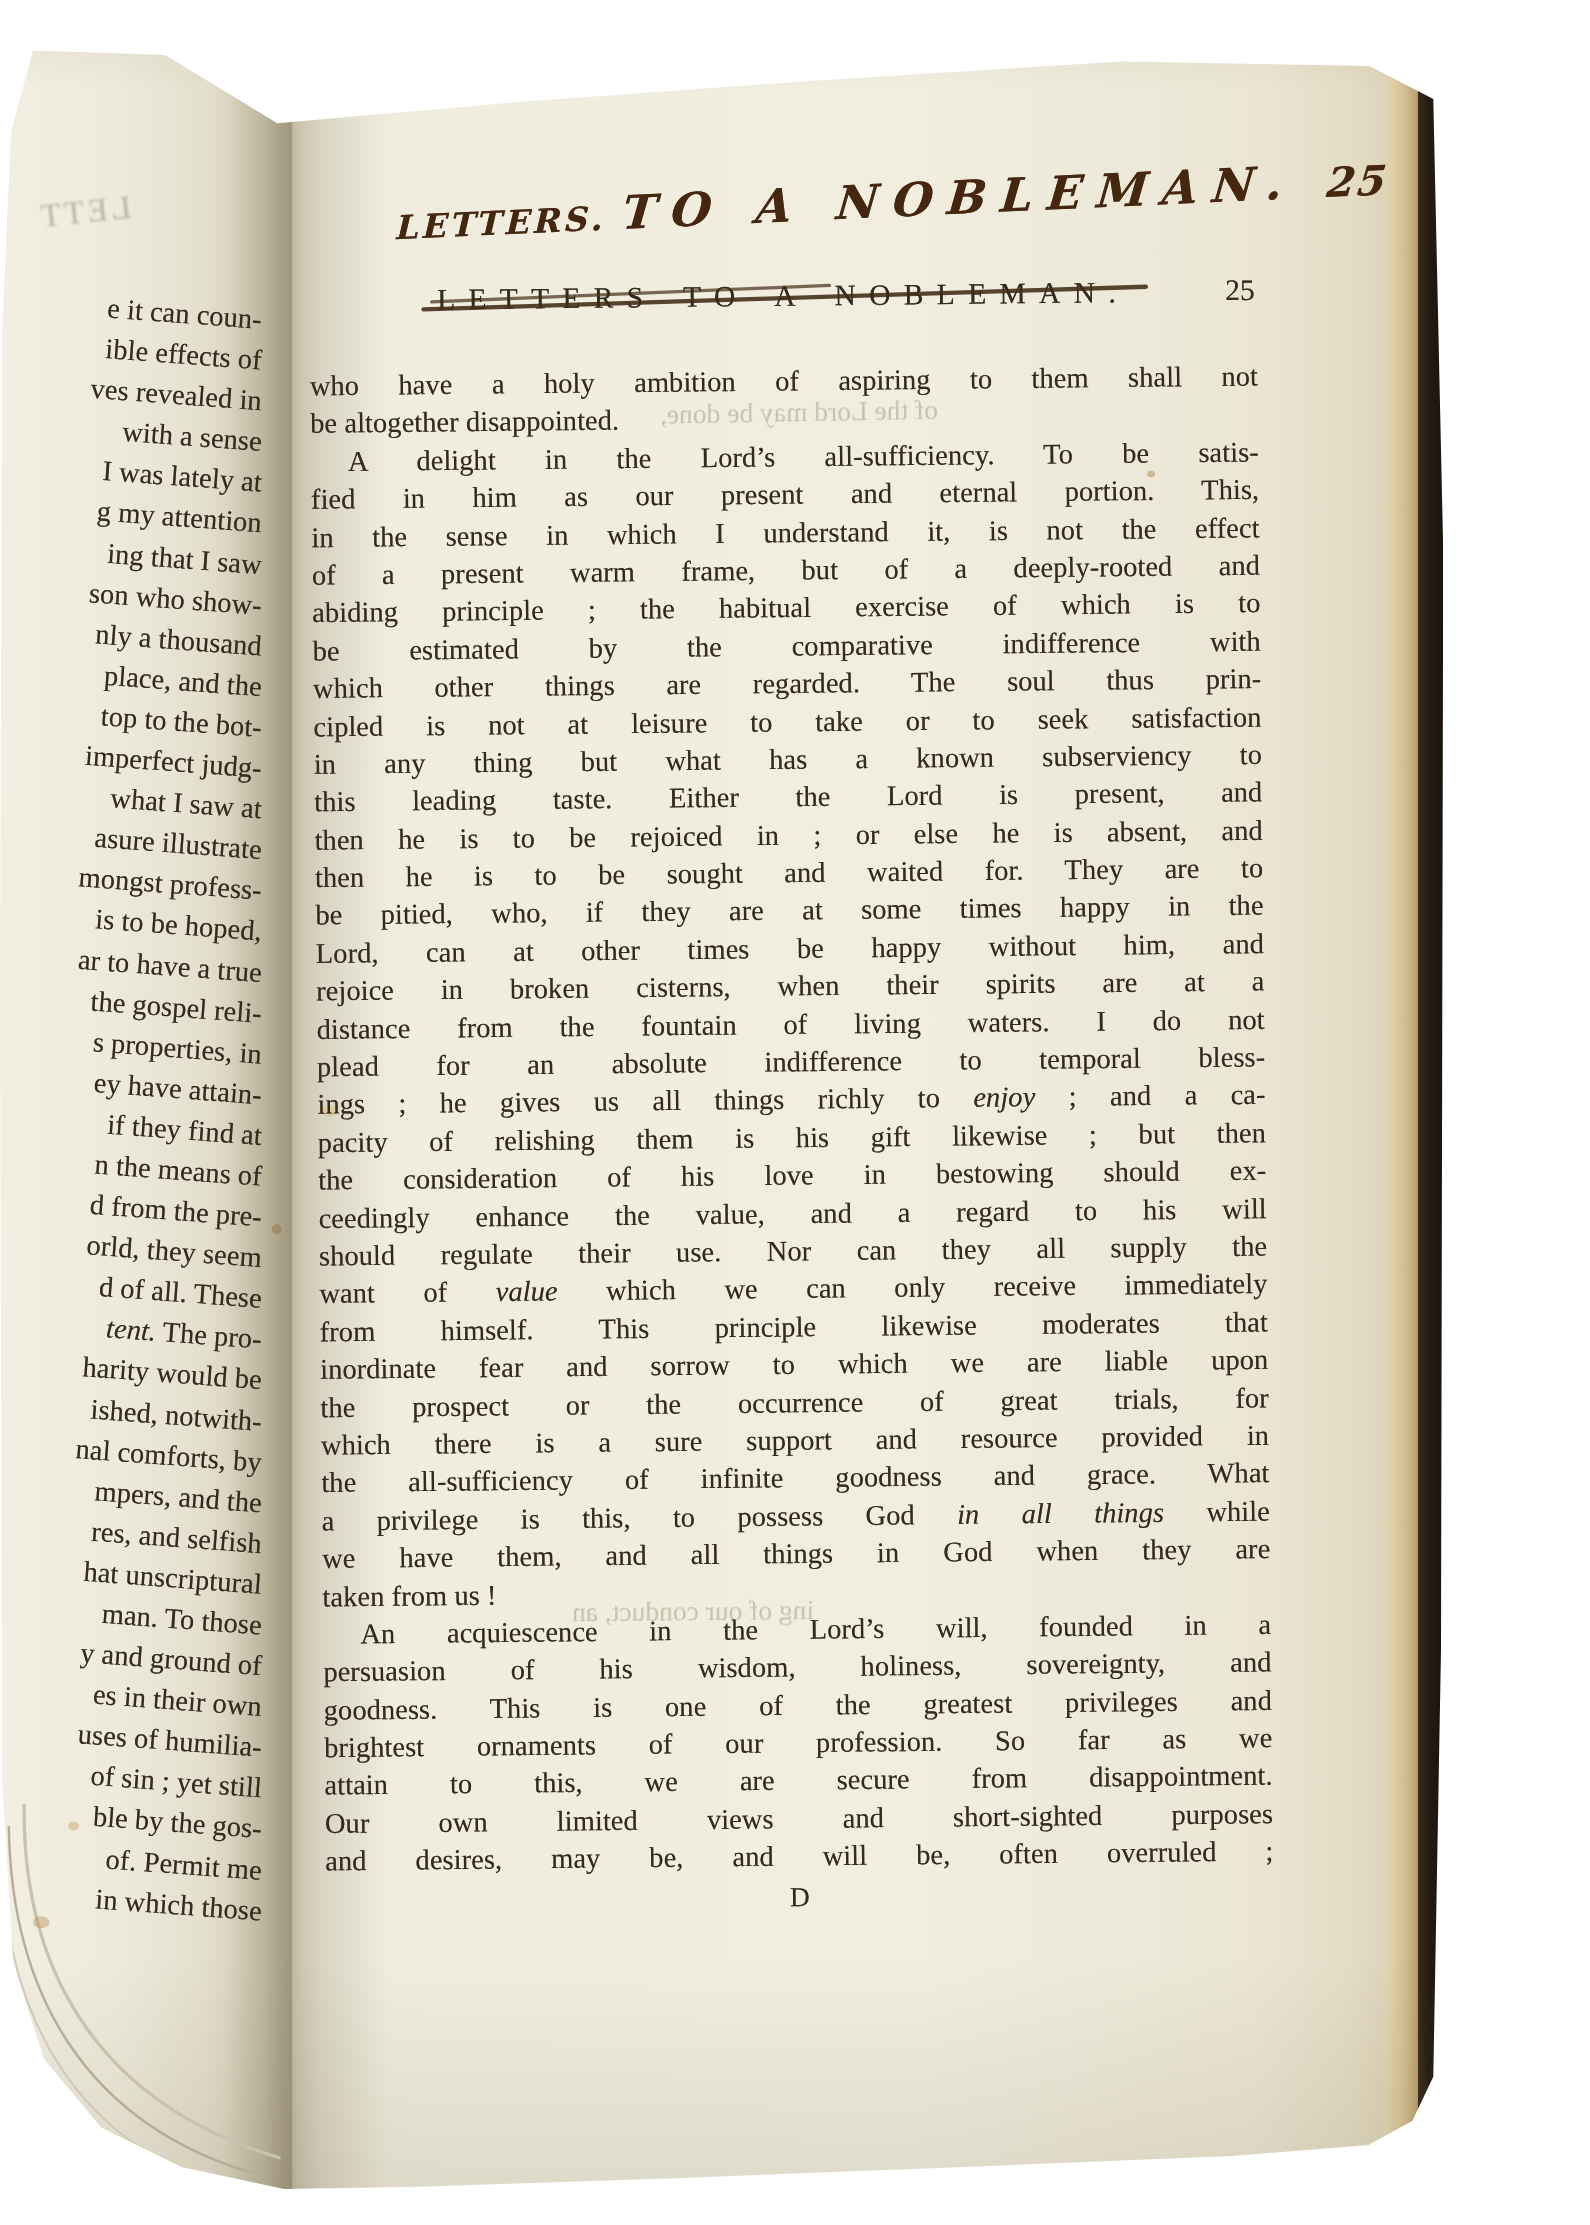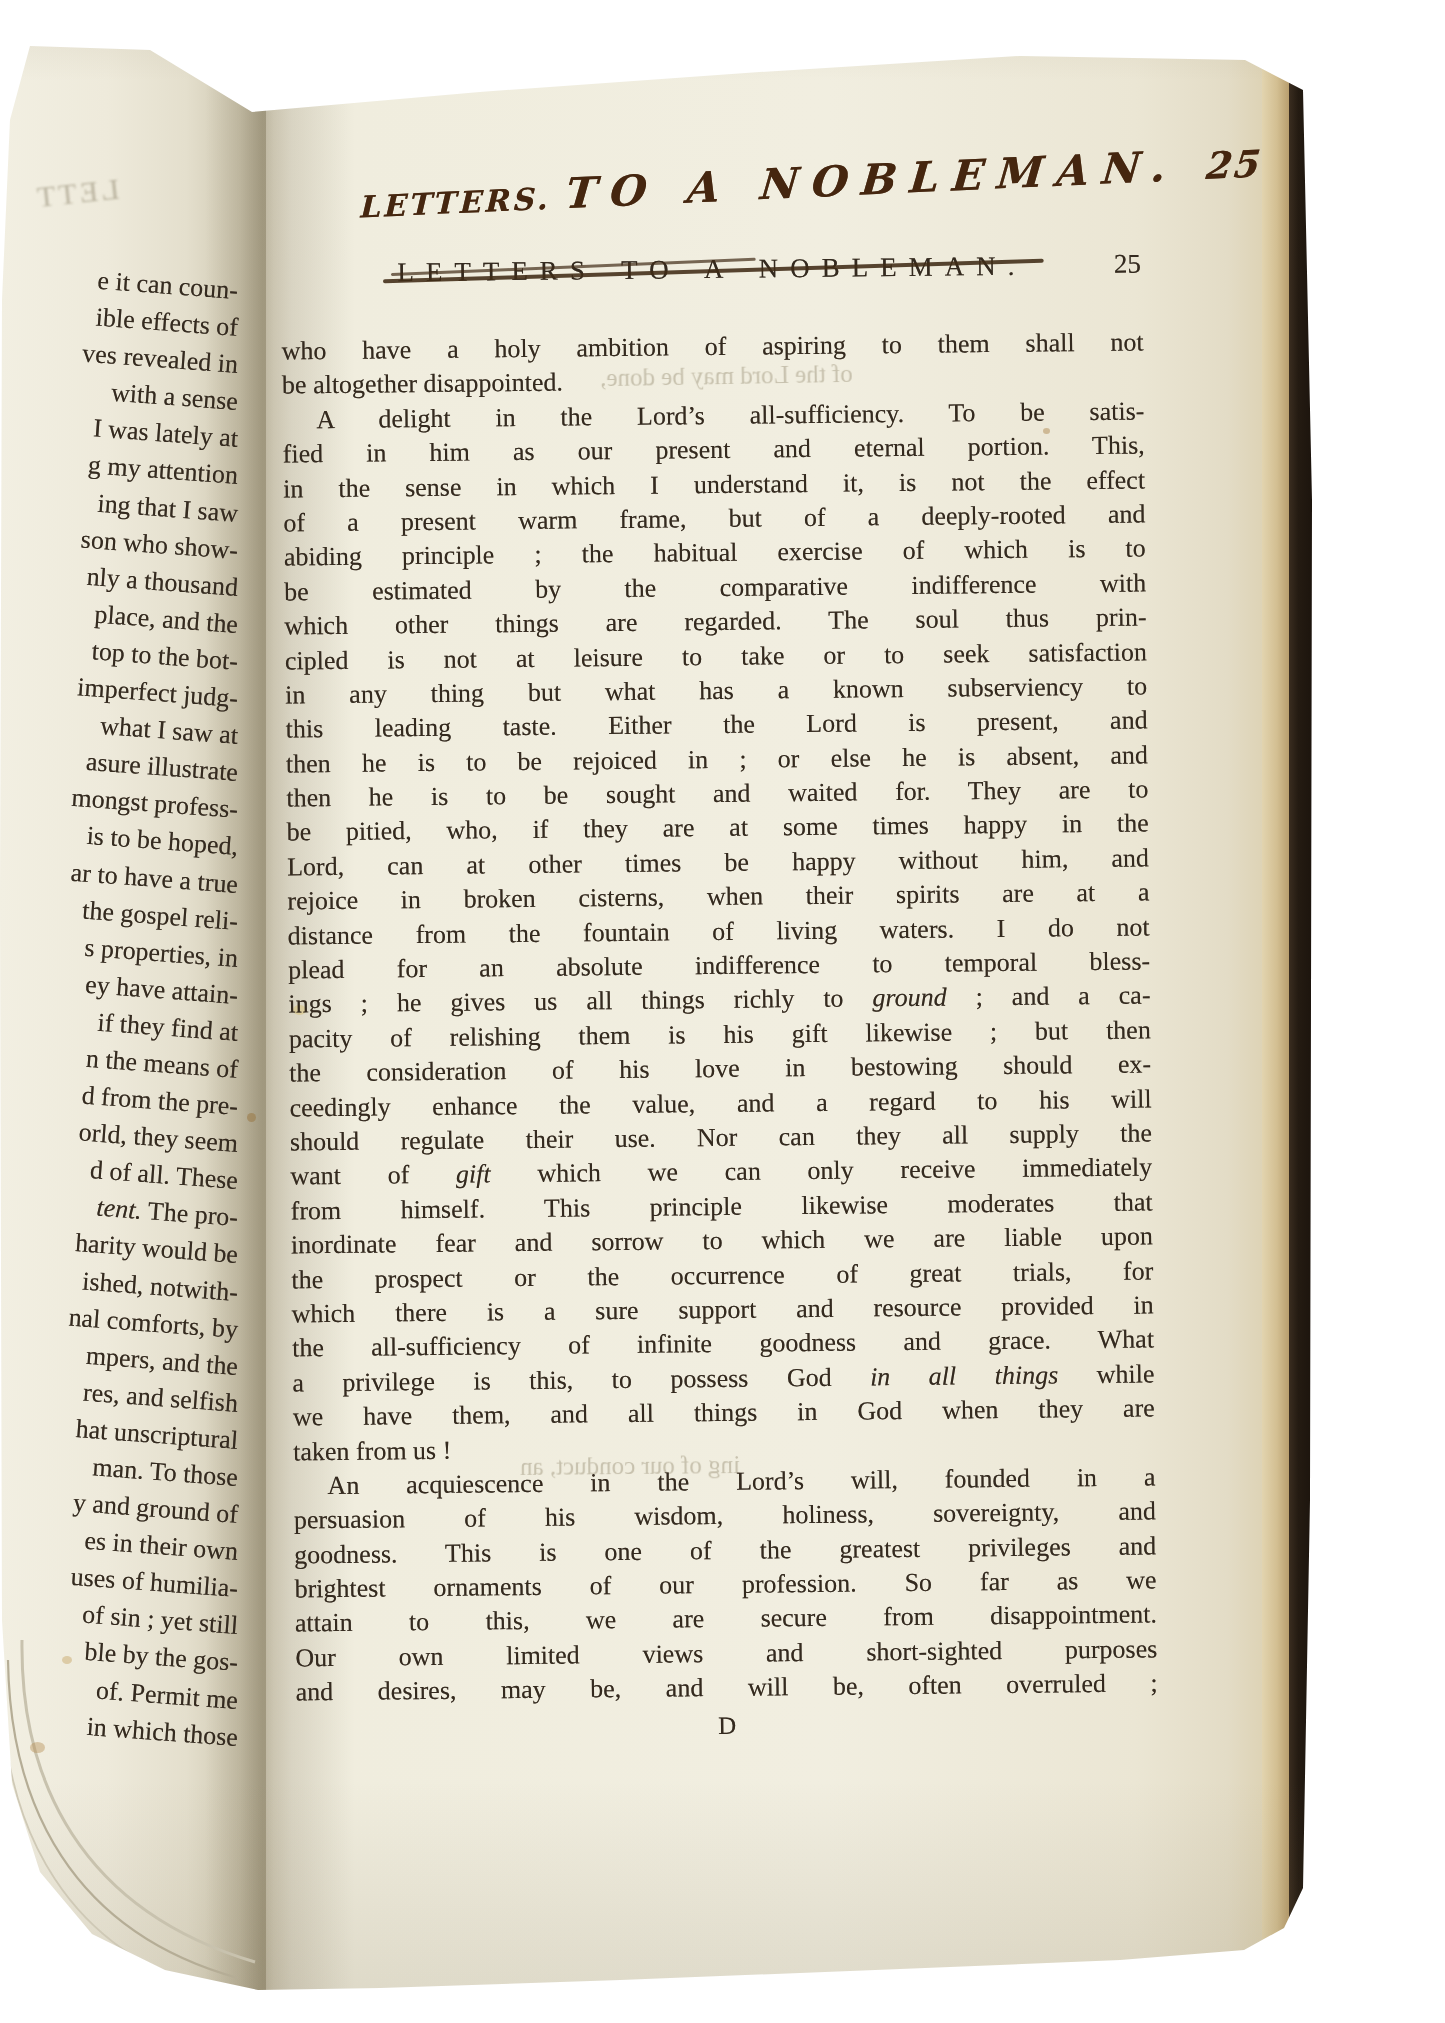--- a/index.html
+++ b/index.html
@@ -221,26 +221,26 @@
             <div class="line">cipled is not at leisure to take or to seek satisfaction</div>
             <div class="line">in any thing but what has a known subserviency to</div>
             <div class="line">this leading taste.  Either the Lord is present, and</div>
             <div class="line">then he is to be rejoiced in ;  or else he is absent, and</div>
             <div class="line">then he is to be sought and waited for.  They are to</div>
             <div class="line">be pitied, who, if they are at some times happy in the</div>
             <div class="line">Lord, can at other times be happy without him, and</div>
             <div class="line">rejoice in broken cisterns, when their spirits are at a</div>
             <div class="line">distance from the fountain of living waters.  I do not</div>
             <div class="line">plead for an absolute indifference to temporal bless-</div>
-            <div class="line">ings ; he gives us all things richly to <i>ground</i> ; and a ca-</div>
+            <div class="line">ings ; he gives us all things richly to <i>enjoy</i> ; and a ca-</div>
             <div class="line">pacity of relishing them is his gift likewise ; but then</div>
             <div class="line">the consideration of his love in bestowing should ex-</div>
             <div class="line">ceedingly enhance the value, and a regard to his will</div>
             <div class="line">should regulate their use.   Nor can they all supply the</div>
-            <div class="line">want of <i>gift</i> which we can only receive immediately</div>
+            <div class="line">want of <i>value</i> which we can only receive immediately</div>
             <div class="line">from himself.  This principle likewise moderates that</div>
             <div class="line">inordinate fear and sorrow to which we are liable upon</div>
             <div class="line">the prospect or the occurrence of great trials, for</div>
             <div class="line">which there is a sure support and resource provided in</div>
             <div class="line">the all-sufficiency of infinite goodness and grace.  What</div>
             <div class="line">a privilege is this, to possess God <i>in all things</i> while</div>
             <div class="line">we have them, and all things in God when they are</div>
             <div class="line last">taken from us !</div>
           </div>
           <div class="para indent">

